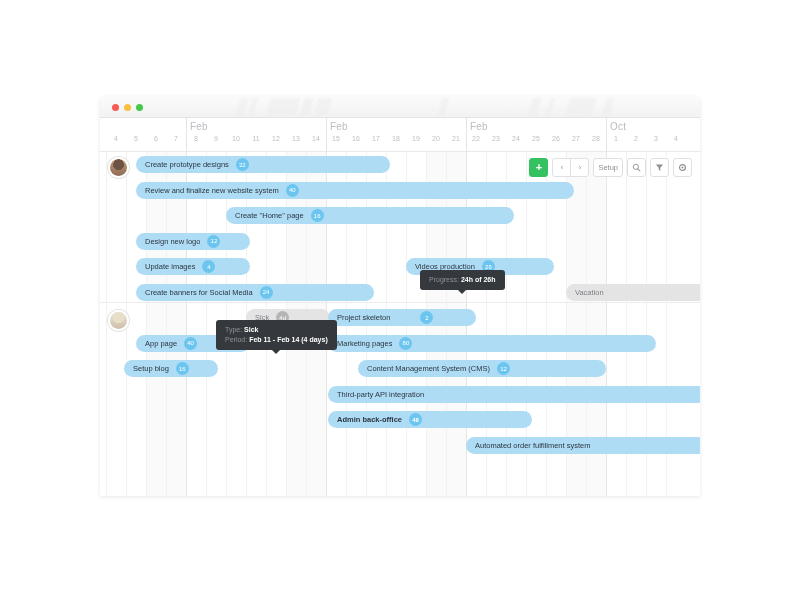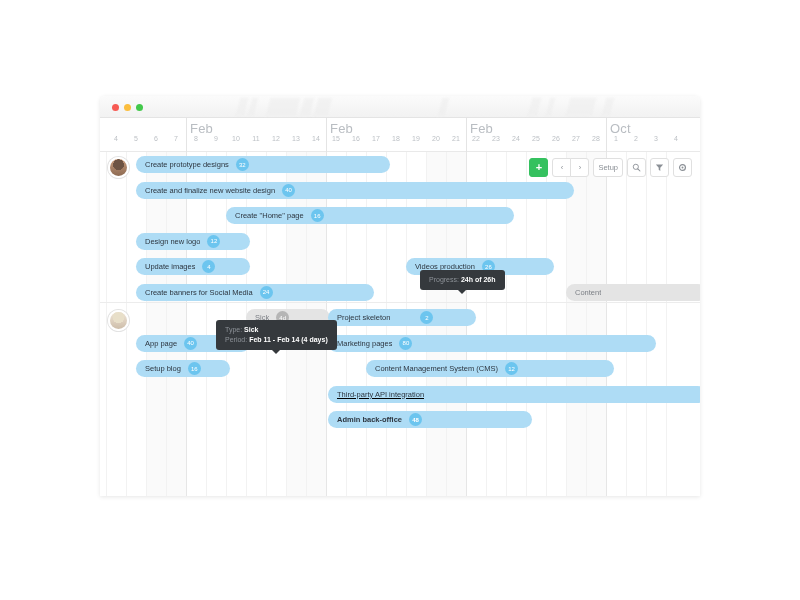--- a/index.html
+++ b/index.html
@@ -44,21 +44,21 @@
 
   
   #timeline-header {
     position: relative;
     height: 34px;
     background: #ffffff;
     border-bottom: 1px solid #e9e9e9;
   }
   .month-label {
     position: absolute; top: 3px;
-    font-size: 13px; color: #b9bdc2;
+    font-size: 10px; color: #b9bdc2;
     letter-spacing: .2px;
   }
   .month-sep {
     position: absolute; top: 0; width: 1px; height: 34px;
     background: #e4e4e4;
   }
   .day-tick {
     position: absolute; top: 17px;
     width: 20px; text-align: center;
     font-size: 7px; color: #bcc0c5;
@@ -314,21 +314,21 @@
         <div class="face" style="background: radial-gradient(circle at 50% 34%, rgb(109, 83, 67) 0px, rgb(109, 83, 67) 38%, transparent 39%), linear-gradient(rgb(199, 155, 124), rgb(141, 106, 82));"></div>
       </div>
       <div class="avatar" style="left: 8px; top: 158px;">
         <div class="face" style="background: radial-gradient(circle at 50% 32%, rgb(232, 223, 201) 0px, rgb(232, 223, 201) 40%, transparent 41%), linear-gradient(rgb(240, 230, 216), rgb(205, 189, 169));"></div>
       </div>
       <div class="task-bar" style="left: 36px; width: 254px; top: 4px; text-align: center;">
         <span class="task-label">Create prototype designs</span>
         <span class="task-badge">32</span>
       </div>
       <div class="task-bar" style="left: 36px; width: 438px; top: 29.5px;">
-        <span class="task-label">Create and finalize new website design</span>
+        <span class="task-label">Review and finalize new website system</span>
         <span class="task-badge">40</span>
       </div>
       <div class="task-bar" style="left: 126px; width: 288px; top: 55px;">
         <span class="task-label">Create "Home" page</span>
         <span class="task-badge">16</span>
       </div>
       <div class="task-bar" style="left: 36px; width: 114px; top: 80.5px;">
         <span class="task-label">Design new logo</span>
         <span class="task-badge">12</span>
       </div>
@@ -338,53 +338,56 @@
       </div>
       <div class="task-bar" style="left: 306px; width: 148px; top: 106px;">
         <span class="task-label">Videos production</span>
         <span class="task-badge">26</span>
       </div>
       <div class="task-bar" style="left: 36px; width: 238px; top: 131.5px;">
         <span class="task-label">Create banners for Social Media</span>
         <span class="task-badge">24</span>
       </div>
       <div class="task-bar leave" style="left: 466px; width: 140px; top: 131.5px;">
-        <span class="task-label">Content</span>
+        <span class="task-label">Vacation</span>
       </div>
       <div class="task-bar leave" style="left: 146px; width: 84px; top: 157px;">
         <span class="task-label">Sick</span>
         <span class="task-badge">4d</span>
       </div>
       <div class="task-bar" style="left: 228px; width: 148px; top: 157px; gap: 23px;">
         <span class="task-label">Project skeleton</span>
         <span class="task-badge">2</span>
       </div>
       <div class="task-bar" style="left: 36px; width: 114px; top: 182.5px;">
         <span class="task-label">App page</span>
         <span class="task-badge">40</span>
       </div>
       <div class="task-bar" style="left: 228px; width: 328px; top: 182.5px;">
         <span class="task-label">Marketing pages</span>
         <span class="task-badge">80</span>
       </div>
-      <div class="task-bar" style="left: 36px; width: 94px; top: 208px;">
+      <div class="task-bar" style="left: 24px; width: 94px; top: 208px;">
         <span class="task-label">Setup blog</span>
         <span class="task-badge">16</span>
       </div>
-      <div class="task-bar" style="left: 266px; width: 248px; top: 208px;">
+      <div class="task-bar" style="left: 258px; width: 248px; top: 208px;">
         <span class="task-label">Content Management System (CMS)</span>
         <span class="task-badge">12</span>
       </div>
-      <div class="task-bar" style="left: 228px; width: 378px; top: 233.5px; text-decoration: underline;">
+      <div class="task-bar" style="left: 228px; width: 378px; top: 233.5px;">
         <span class="task-label">Third-party API integration</span>
       </div>
       <div class="task-bar" style="left: 228px; width: 204px; top: 259px; font-weight: bold;">
         <span class="task-label">Admin back-office</span>
         <span class="task-badge">48</span>
       </div>
+      <div class="task-bar" style="left: 366px; width: 240px; top: 284.5px;">
+        <span class="task-label">Automated order fulfillment system</span>
+      </div>
       <div class="tooltip" style="left: 320px; top: 118px;">
         <div class="tt-row"><span class="tt-key">Progress: </span><span class="tt-val">24h of 26h</span></div>
       </div>
       <div class="tooltip" style="left: 116px; top: 168px;">
         <div class="tt-row"><span class="tt-key">Type: </span><span class="tt-val">Sick</span></div>
         <div class="tt-row"><span class="tt-key">Period: </span><span class="tt-val">Feb 11 - Feb 14  (4 days)</span></div>
       </div>
     </div>
 </div>
 

